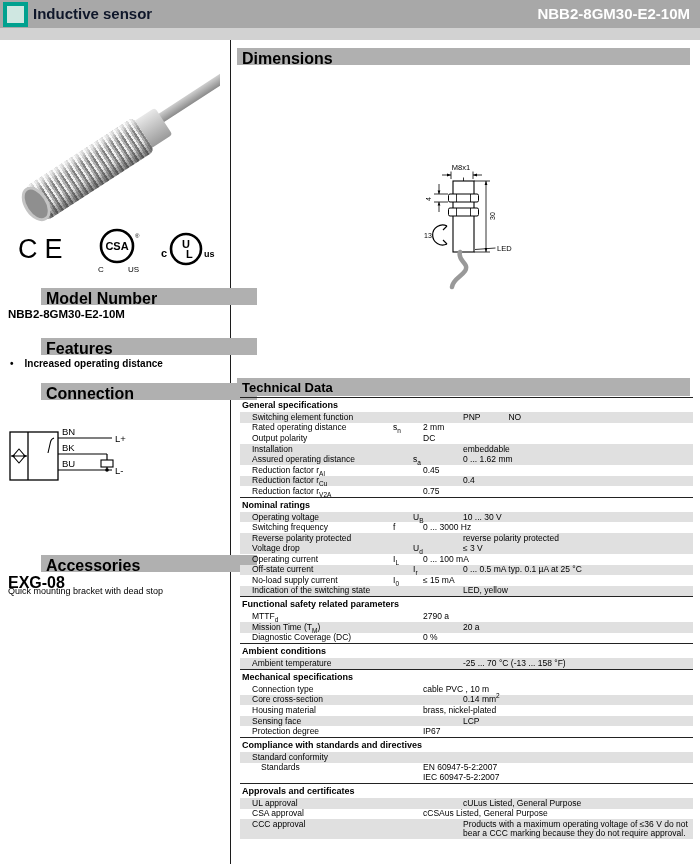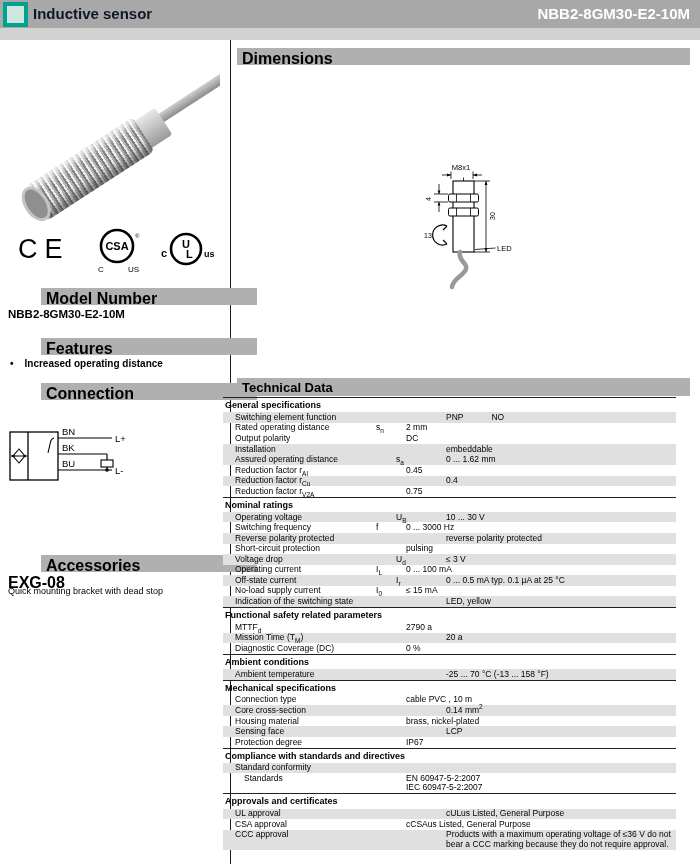--- a/index.html
+++ b/index.html
@@ -45,21 +45,21 @@
   .feature-bullet{margin-right:11px;}
   .conn-svg{position:absolute;left:8px;top:418px;}
   .acc-name{position:absolute;left:8px;top:574px;font-size:16px;font-weight:bold;}
   .acc-desc{position:absolute;left:8px;top:586px;font-size:9px;}
 
   
   .dim-bar{left:237px;top:48px;width:448px;}
   .dim-svg{position:absolute;left:398px;top:158px;}
   .td-bar{position:absolute;left:237px;top:378px;width:448px;height:15px;padding:2px 0 1px 5px;
           background:#b0b0b0;font-size:13px;font-weight:bold;}
-  #spec-table{position:absolute;left:223px;top:397px;width:453px;}
+  #spec-table{position:absolute;left:240px;top:397px;width:453px;}
   .t-group{border-top:1px solid #222;font-weight:bold;font-size:9px;padding:2px 0 2px 2px;line-height:1.15;}
   .t-row{display:flex;padding:0.6px 0 0.6px 12px;font-size:8.5px;line-height:1.1;}
   .t-row.shaded{background:#e0e0e0;gap:20px;}
   .t-row.indent2{padding-left:21px;}
   .t-label{width:141px;flex:none;}
   .t-row.indent2 .t-label{width:132px;}
   .t-symbol{width:30px;flex:none;}
   .t-value{flex:1;padding-right:4px;}
   .val2{margin-left:28px;}
   sub.ts{font-size:6.5px;line-height:0;}
@@ -234,25 +234,20 @@
       <div class="t-row">
         <span class="t-label">Switching frequency</span>
         <span class="t-symbol">f</span>
         <span class="t-value">0 ... 3000 Hz</span>
       </div>
       <div class="t-row shaded">
         <span class="t-label">Reverse polarity protected</span>
         <span class="t-symbol"></span>
         <span class="t-value">reverse polarity protected</span>
       </div>
-      <div class="t-row">
-        <span class="t-label">Short-circuit protection</span>
-        <span class="t-symbol"></span>
-        <span class="t-value">pulsing</span>
-      </div>
       <div class="t-row shaded">
         <span class="t-label">Voltage drop</span>
         <span class="t-symbol">U<sub class="ts">d</sub></span>
         <span class="t-value">≤ 3 V</span>
       </div>
       <div class="t-row">
         <span class="t-label">Operating current</span>
         <span class="t-symbol">I<sub class="ts">L</sub></span>
         <span class="t-value">0 ... 100 mA</span>
       </div>

